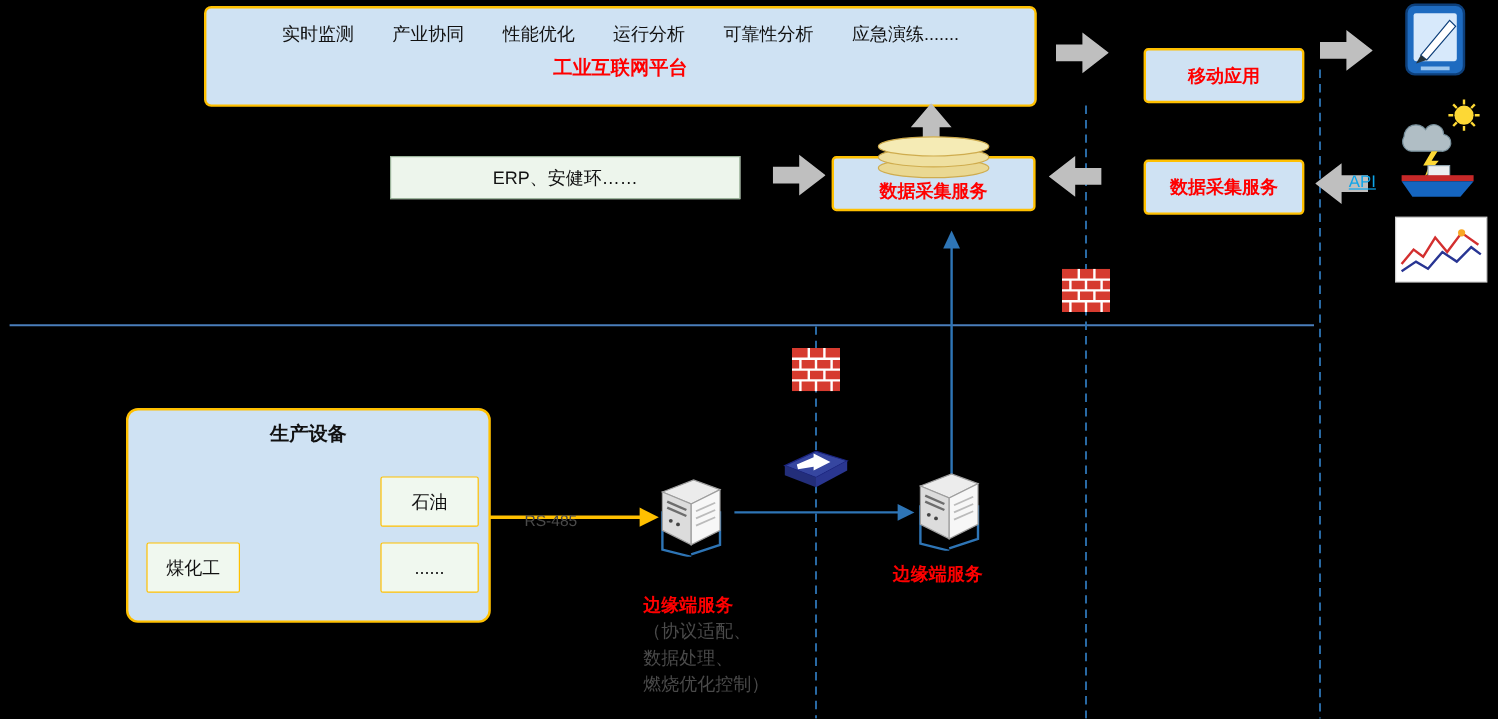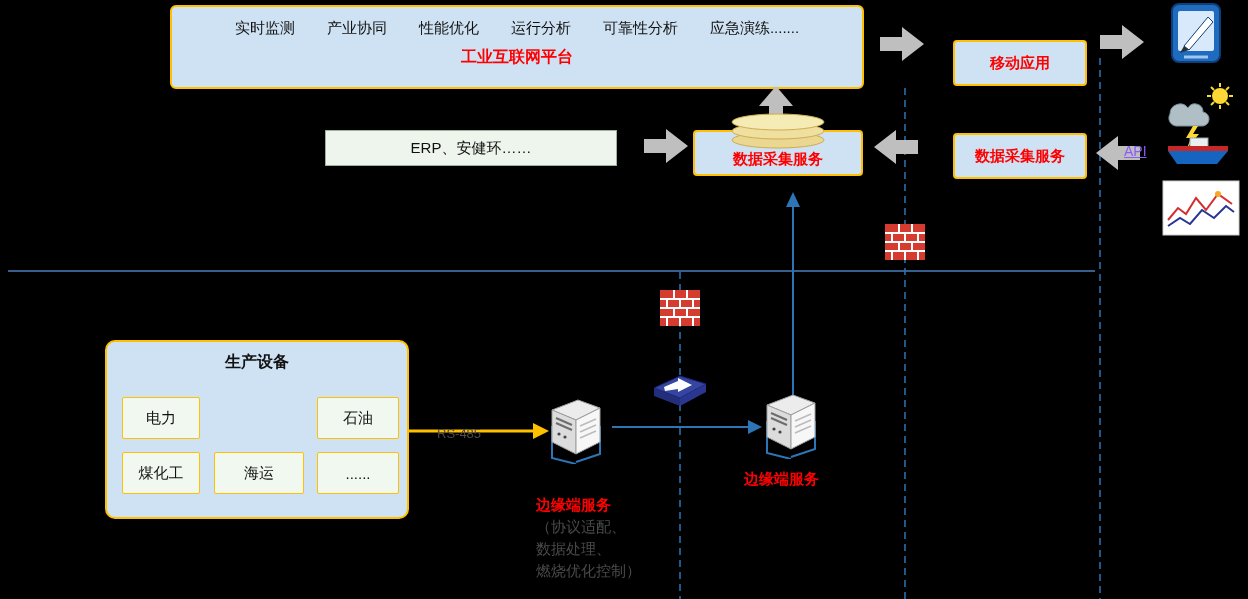--- a/index.html
+++ b/index.html
@@ -23,21 +23,21 @@
 
   .prod-box{position:absolute;left:105px;top:340px;width:300px;height:175px;
             background:#cfe2f3;border:2px solid #ffc000;border-radius:10px;}
   .prod-title{text-align:center;margin-top:10px;font-size:16px;font-weight:bold;color:#111;}
   .device{position:absolute;background:#f0f8ef;border:1px solid #ffc000;border-radius:2px;
           display:flex;align-items:center;justify-content:center;font-size:15px;color:#111;}
 
   .faint{color:#4a4a4a;font-size:15px;line-height:22px;}
   .red-label{color:#ff0000;font-weight:bold;font-size:15px;line-height:22px;}
   .small-dark{position:absolute;color:#4a4a4a;font-size:13px;}
-  .api{position:absolute;color:#8b5cf6;font-size:14px;font-weight:500;text-decoration:underline;}
+  .api{position:absolute;color:#0ea5e9;font-size:14px;font-weight:500;text-decoration:underline;}
   .icon-wrap{position:absolute;line-height:0;}
 </style>
 </head>
 <body>
 
 <div class="stage">
 
   <svg class="overlay" viewBox="0 0 1248 599">
 
     <line x1="8" y1="271" x2="1095" y2="271" stroke="#4a7ebb" stroke-width="1.6"></line>
@@ -199,24 +199,22 @@
           <line x1="27" y1="18" x2="27" y2="27"></line>
         <line x1="7" y1="27" x2="7" y2="36"></line>
           <line x1="20" y1="27" x2="20" y2="36"></line>
           <line x1="33" y1="27" x2="33" y2="36"></line>
       </g>
     </svg>
   </div>
 
   <div class="prod-box">
     <div class="prod-title">生产设备</div>
-    <div class="device" style="left:15px;top:55px;width:76px;height:40px">电力</div>
     <div class="device" style="left:210px;top:55px;width:80px;height:40px">石油</div>
     <div class="device" style="left:15px;top:110px;width:76px;height:40px">煤化工</div>
-    <div class="device" style="left:107px;top:110px;width:88px;height:40px">海运</div>
     <div class="device" style="left:210px;top:110px;width:80px;height:40px">......</div>
   </div>
 
   <div class="small-dark" style="left:437px;top:426px">RS-485</div>
 
   <div class="icon-wrap" style="left:538px;top:396px">
     <svg width="76" height="68" viewBox="0 0 76 68">
       <path d="M14 30 L14 62 L38 68 M62 30 L62 58 L38 66" stroke="#2e75b6" fill="none" stroke-width="2"></path>
       <polygon points="14,14 40,4 62,12 38,24" fill="#ececec" stroke="#9e9e9e"></polygon>
       <polygon points="14,14 38,24 38,58 14,46" fill="#dcdcdc" stroke="#9e9e9e"></polygon>

